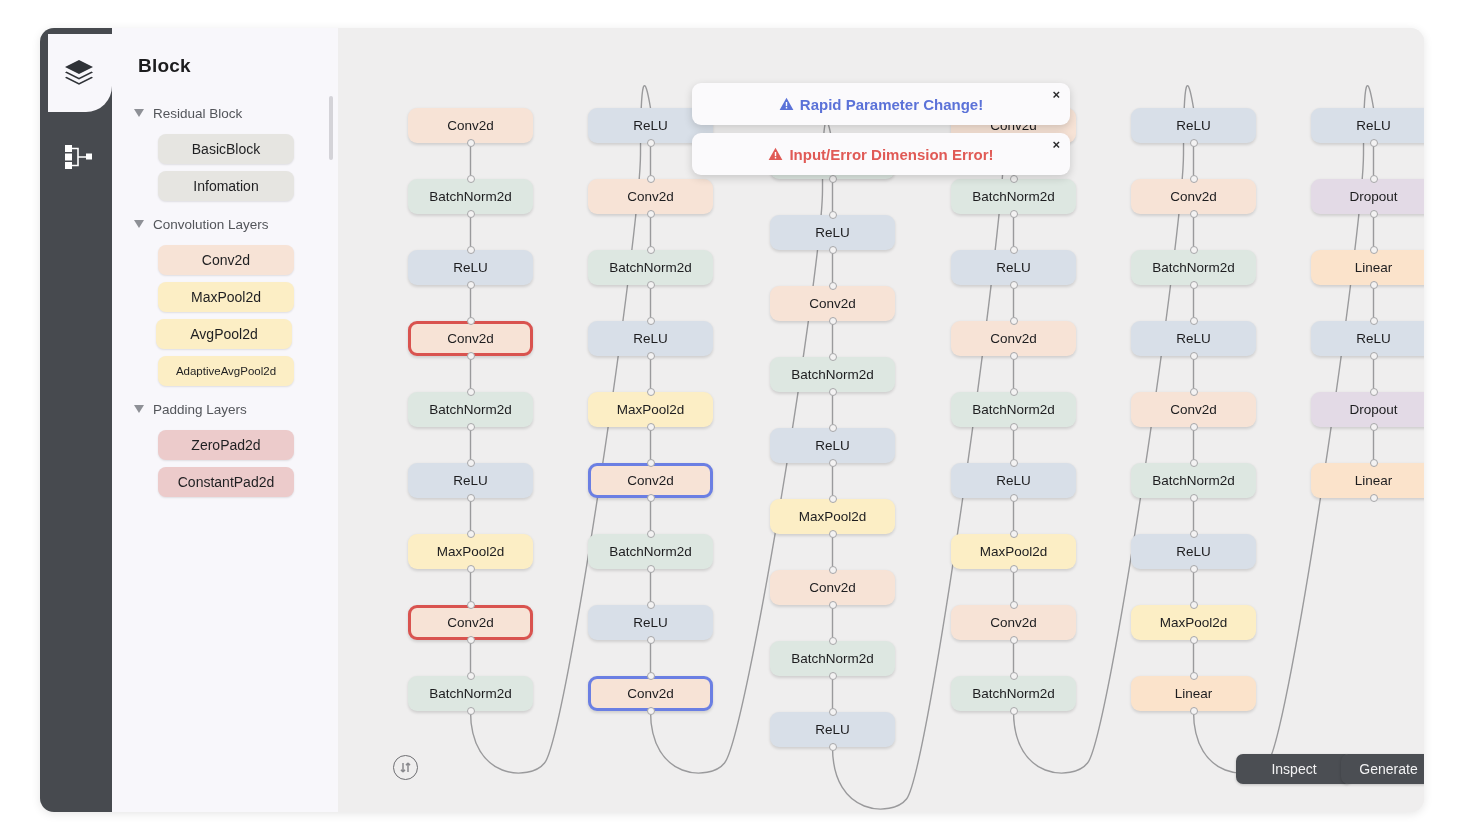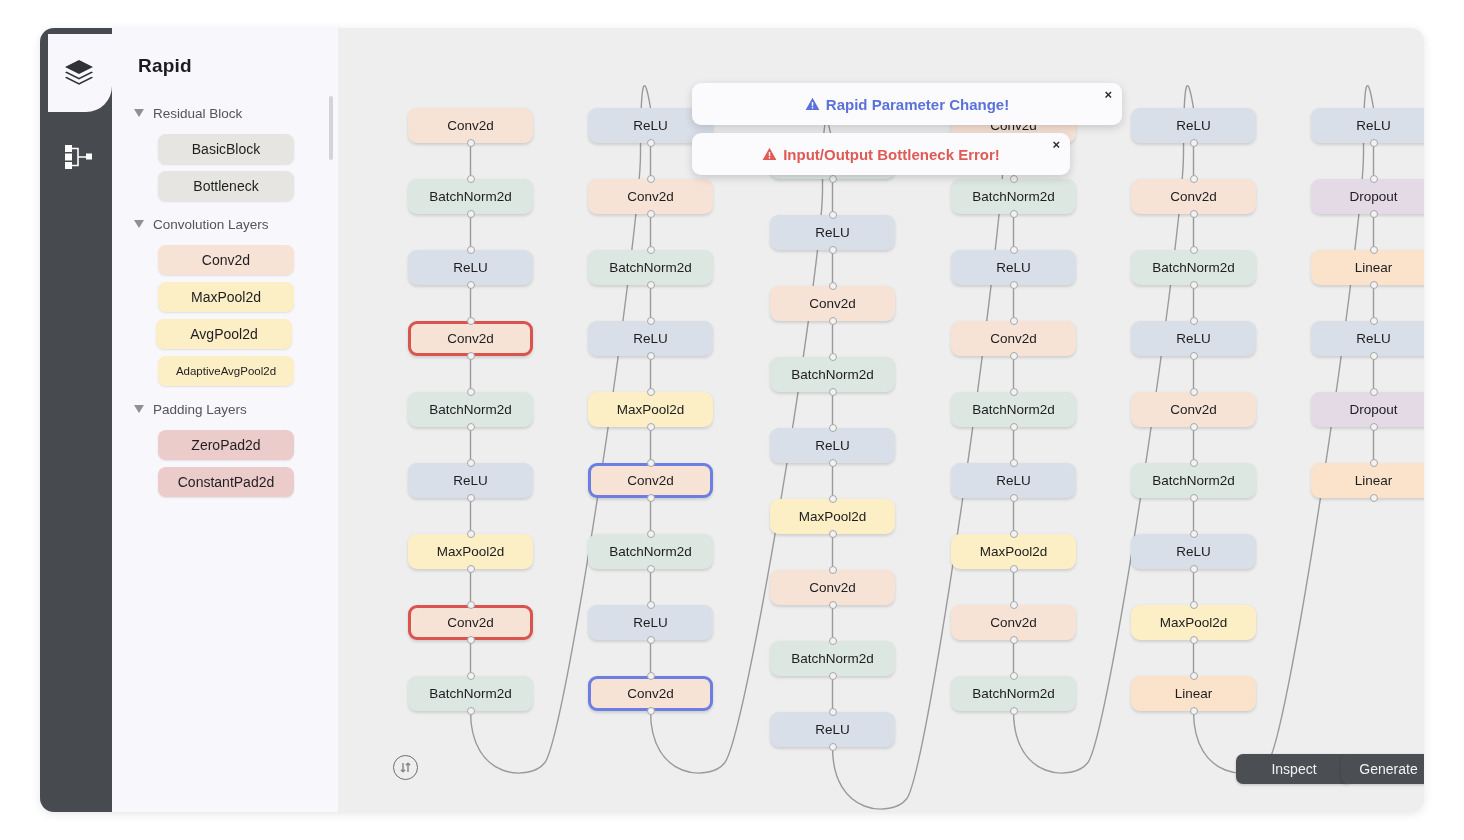--- a/index.html
+++ b/index.html
@@ -206,21 +206,21 @@
     justify-content: center;
     z-index: 30;
   }
   .toast-text {
     font-size: 15px;
     font-weight: bold;
     display: flex;
     align-items: center;
     gap: 6px;
   }
-  .toast.warn  { left: 652px; top: 55px;  width: 430px; text-align: right; }
+  .toast.warn  { left: 652px; top: 55px;  width: 378px; text-align: right; }
   .toast.error { left: 652px; top: 105px; width: 378px; }
   .toast.warn .toast-text  { color: #5b72d8; }
   .toast.error .toast-text { color: #e05a56; }
   .toast-close {
     position: absolute;
     right: 10px; top: 5px;
     font-size: 13px;
     font-weight: bold;
     color: #2a2a2c;
     cursor: pointer;
@@ -249,28 +249,28 @@
           <rect x="1" y="2" width="7" height="7" fill="#ffffff"></rect>
           <rect x="1" y="10.5" width="7" height="7" fill="#ffffff"></rect>
           <rect x="1" y="19" width="7" height="7" fill="#ffffff"></rect>
           <rect x="22" y="10.5" width="6" height="6" fill="#ffffff"></rect>
           <path d="M8 5.5 H14 V22.5 H8 M14 14 H22" stroke="#ffffff" stroke-width="1.6" fill="none"></path>
         </svg>
       </div>
     </div>
 
     <div class="sidebar">
-      <div class="sidebar-title">Rapid</div>
+      <div class="sidebar-title">Block</div>
       <div class="tree" id="tree">
           <div class="tree-group-label">
             <span class="tri"></span>
             <span>Residual Block</span>
           </div>
           <div class="chip" style="background: rgb(230, 229, 225);">BasicBlock</div>
-          <div class="chip" style="background: rgb(230, 229, 225);">Bottleneck</div>
+          <div class="chip" style="background: rgb(230, 229, 225);">Infomation</div>
           <div class="tree-group-label">
             <span class="tri"></span>
             <span>Convolution Layers</span>
           </div>
           <div class="chip" style="background: rgb(247, 227, 214);">Conv2d</div>
           <div class="chip" style="background: rgb(252, 238, 197);">MaxPool2d</div>
           <div class="chip" style="background: rgb(252, 238, 197); margin-left: 44px;">AvgPool2d</div>
           <div class="chip small" style="background: rgb(252, 238, 197);">AdaptiveAvgPool2d</div>
           <div class="tree-group-label">
             <span class="tri"></span>
@@ -509,19 +509,19 @@
       <div class="toast-close">×</div>
     </div>
 
     <div class="toast error">
       <div class="toast-text">
         <svg width="15" height="14" viewBox="0 0 15 14">
           <path d="M7.5 0.8 L14.4 13 H0.6 Z" fill="#e05a56"></path>
           <rect x="6.8" y="5" width="1.4" height="4.2" fill="#ffffff"></rect>
           <rect x="6.8" y="10" width="1.4" height="1.5" fill="#ffffff"></rect>
         </svg>
-        <span>Input/Output Bottleneck Error!</span>
+        <span>Input/Error Dimension Error!</span>
       </div>
       <div class="toast-close">×</div>
     </div>
 
   </div>
 </div>
 
 </body></html>

